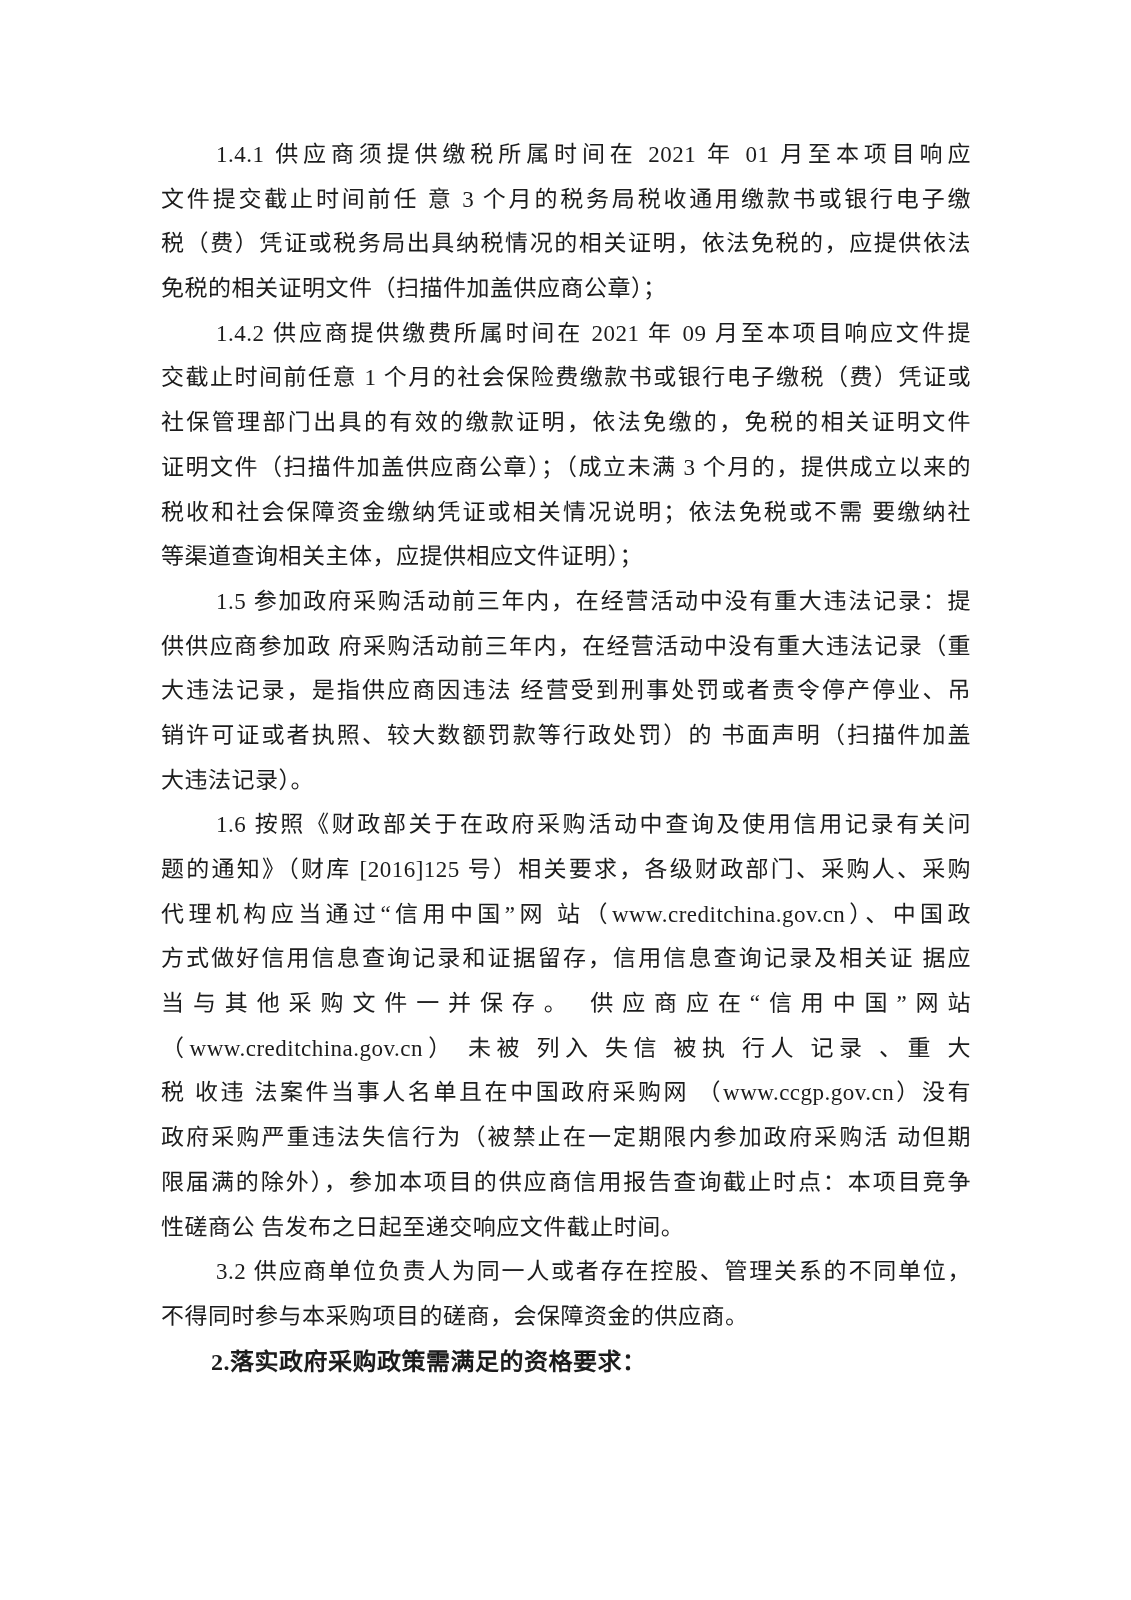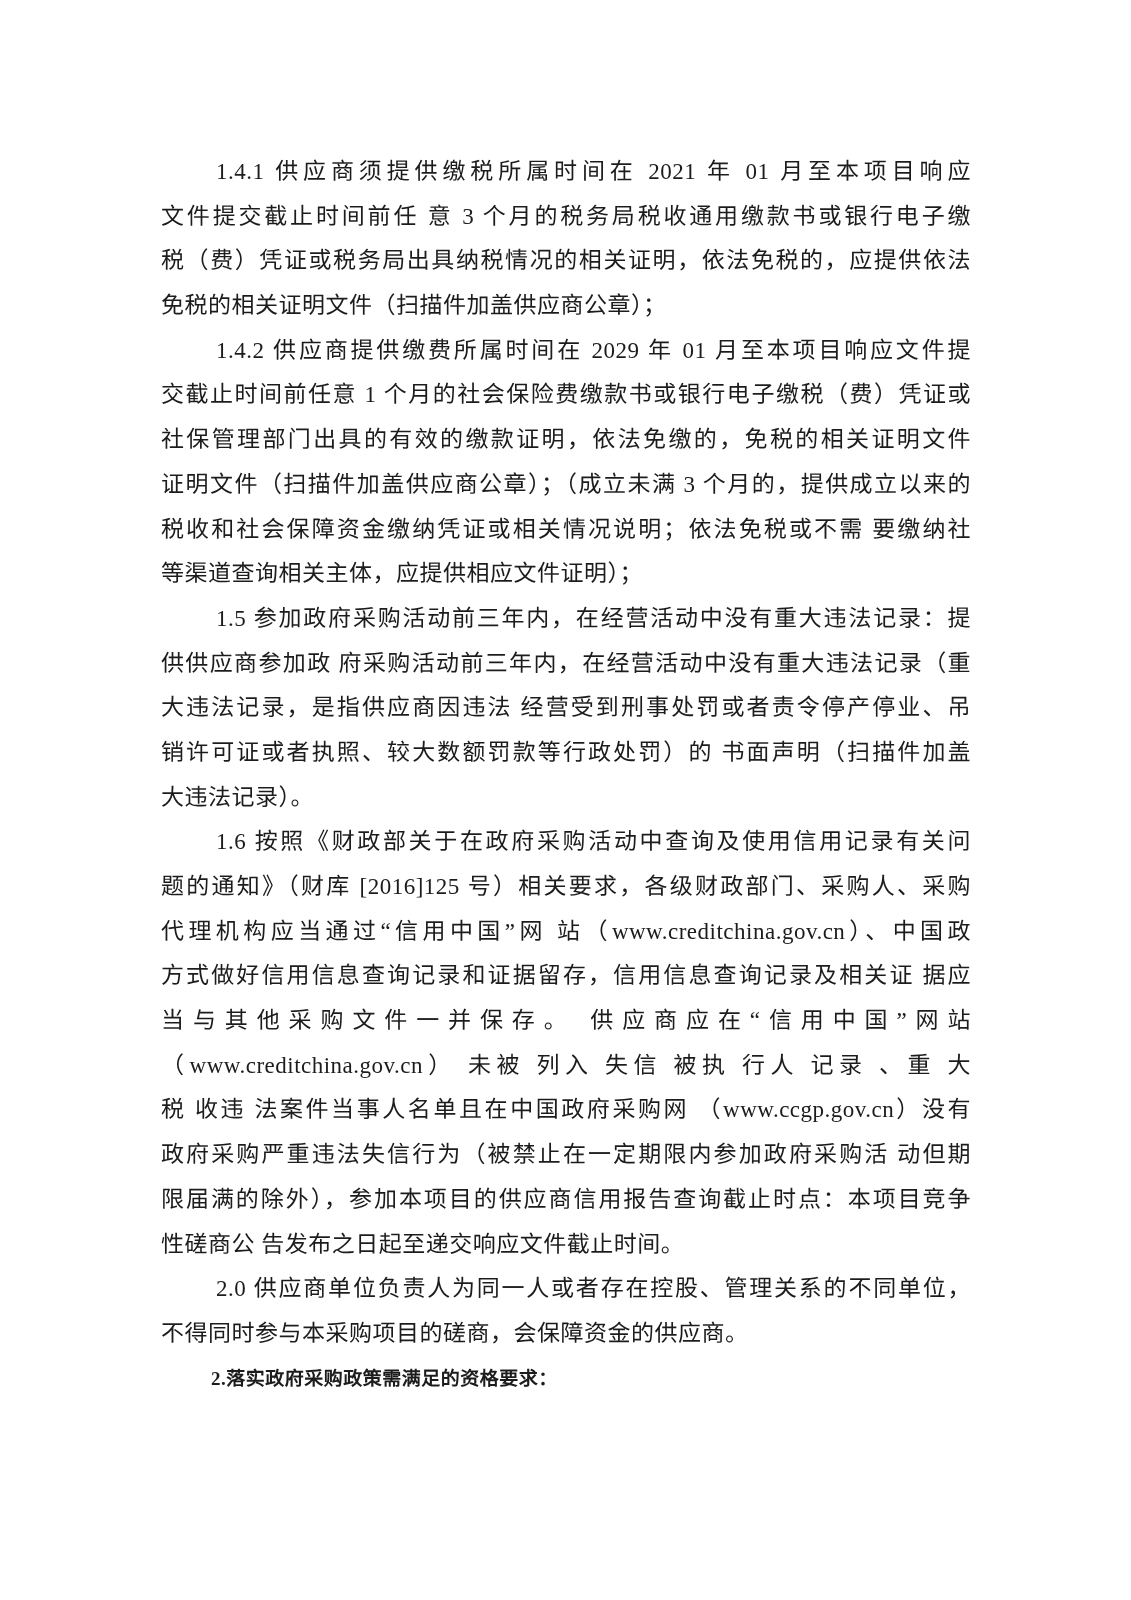--- a/index.html
+++ b/index.html
@@ -12,21 +12,21 @@
     width: 1131px;
     height: 1600px;
     background: #ffffff;
     overflow: hidden;
     font-family: "Liberation Serif", "DejaVu Serif", serif;
     color: #1c1c1c;
   }
   .text-block {
     position: absolute;
     left: 161px;
-    top: 150px;
+    top: 133px;
     width: 810px;
   }
   .para {
     margin: 0;
     padding: 0;
   }
   .line {
     display: block;
     height: 44.7px;
     line-height: 44.7px;
@@ -41,42 +41,42 @@
     white-space: normal;
   }
   .line.first {
     text-indent: 55px;
   }
   .heading-line {
     display: block;
     margin: 0;
     height: 44.7px;
     line-height: 44.7px;
-    font-size: 19px;
+    font-size: 24px;
     font-weight: bold;
     text-indent: 50px;
     text-align: left;
     letter-spacing: 0.5px;
   }
 </style>
 </head>
 <body>
 
 <div class="page">
   <div class="text-block">
 
     <p class="para">
       <span class="line first">1.4.1 供应商须提供缴税所属时间在 2021 年 01 月至本项目响应</span>
       <span class="line">文件提交截止时间前任 意 3 个月的税务局税收通用缴款书或银行电子缴</span>
       <span class="line">税（费）凭证或税务局出具纳税情况的相关证明，依法免税的，应提供依法</span>
       <span class="line last">免税的相关证明文件（扫描件加盖供应商公章）；</span>
     </p>
 
     <p class="para">
-      <span class="line first">1.4.2 供应商提供缴费所属时间在 2029 年 01 月至本项目响应文件提</span>
+      <span class="line first">1.4.2 供应商提供缴费所属时间在 2021 年 09 月至本项目响应文件提</span>
       <span class="line">交截止时间前任意 1 个月的社会保险费缴款书或银行电子缴税（费）凭证或</span>
       <span class="line">社保管理部门出具的有效的缴款证明，依法免缴的，免税的相关证明文件</span>
       <span class="line">证明文件（扫描件加盖供应商公章）；（成立未满 3 个月的，提供成立以来的</span>
       <span class="line">税收和社会保障资金缴纳凭证或相关情况说明；依法免税或不需 要缴纳社</span>
       <span class="line last">等渠道查询相关主体，应提供相应文件证明）；</span>
     </p>
 
     <p class="para">
       <span class="line first">1.5 参加政府采购活动前三年内，在经营活动中没有重大违法记录：提</span>
       <span class="line">供供应商参加政 府采购活动前三年内，在经营活动中没有重大违法记录（重</span>
@@ -92,20 +92,20 @@
       <span class="line">方式做好信用信息查询记录和证据留存，信用信息查询记录及相关证 据应</span>
       <span class="line">当与其他采购文件一并保存。 供应商应在“信用中国”网站</span>
       <span class="line">（www.creditchina.gov.cn） 未被 列入 失信 被执 行人 记录 、重 大</span>
       <span class="line">税 收违 法案件当事人名单且在中国政府采购网 （www.ccgp.gov.cn）没有</span>
       <span class="line">政府采购严重违法失信行为（被禁止在一定期限内参加政府采购活 动但期</span>
       <span class="line">限届满的除外），参加本项目的供应商信用报告查询截止时点：本项目竞争</span>
       <span class="line last">性磋商公 告发布之日起至递交响应文件截止时间。</span>
     </p>
 
     <p class="para">
-      <span class="line first">2.0 供应商单位负责人为同一人或者存在控股、管理关系的不同单位，</span>
+      <span class="line first">3.2 供应商单位负责人为同一人或者存在控股、管理关系的不同单位，</span>
       <span class="line last">不得同时参与本采购项目的磋商，会保障资金的供应商。</span>
     </p>
 
     <h2 class="heading-line">2.落实政府采购政策需满足的资格要求：</h2>
 
   </div>
 </div>
 
 </body></html>

